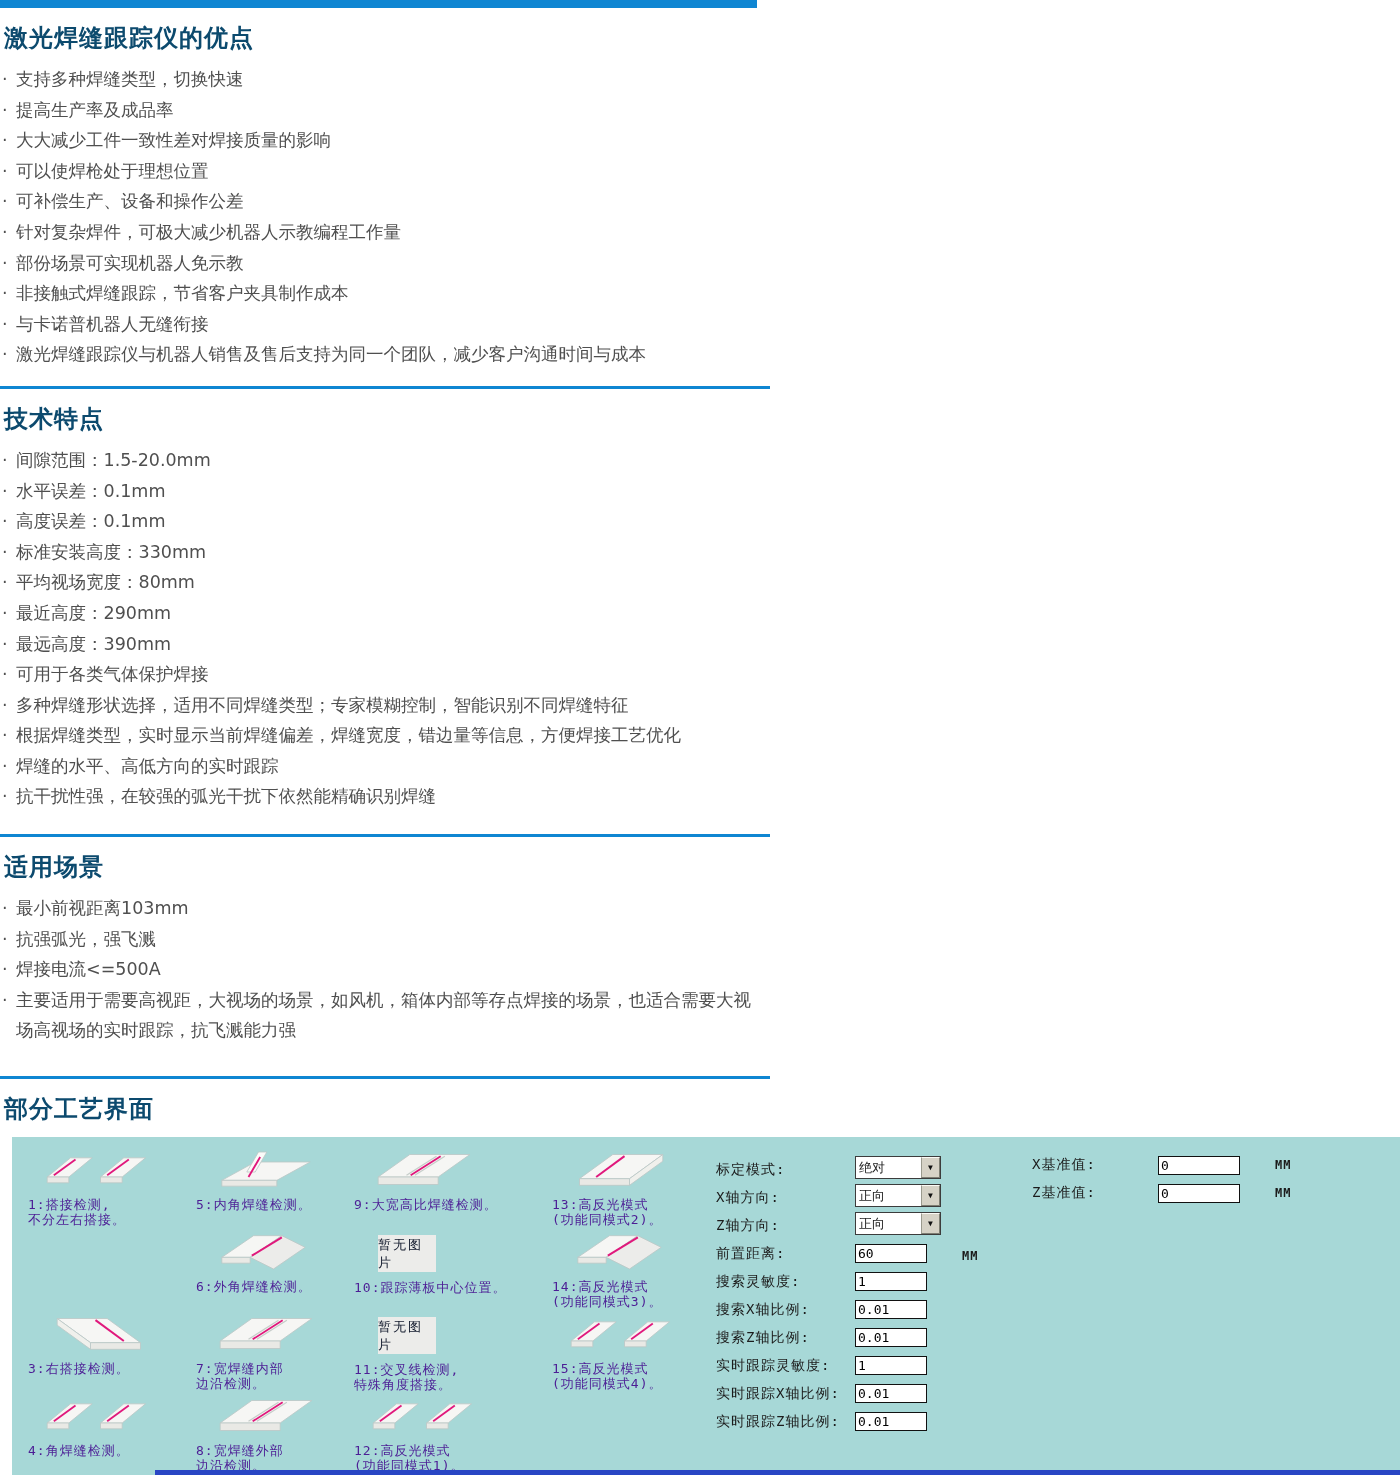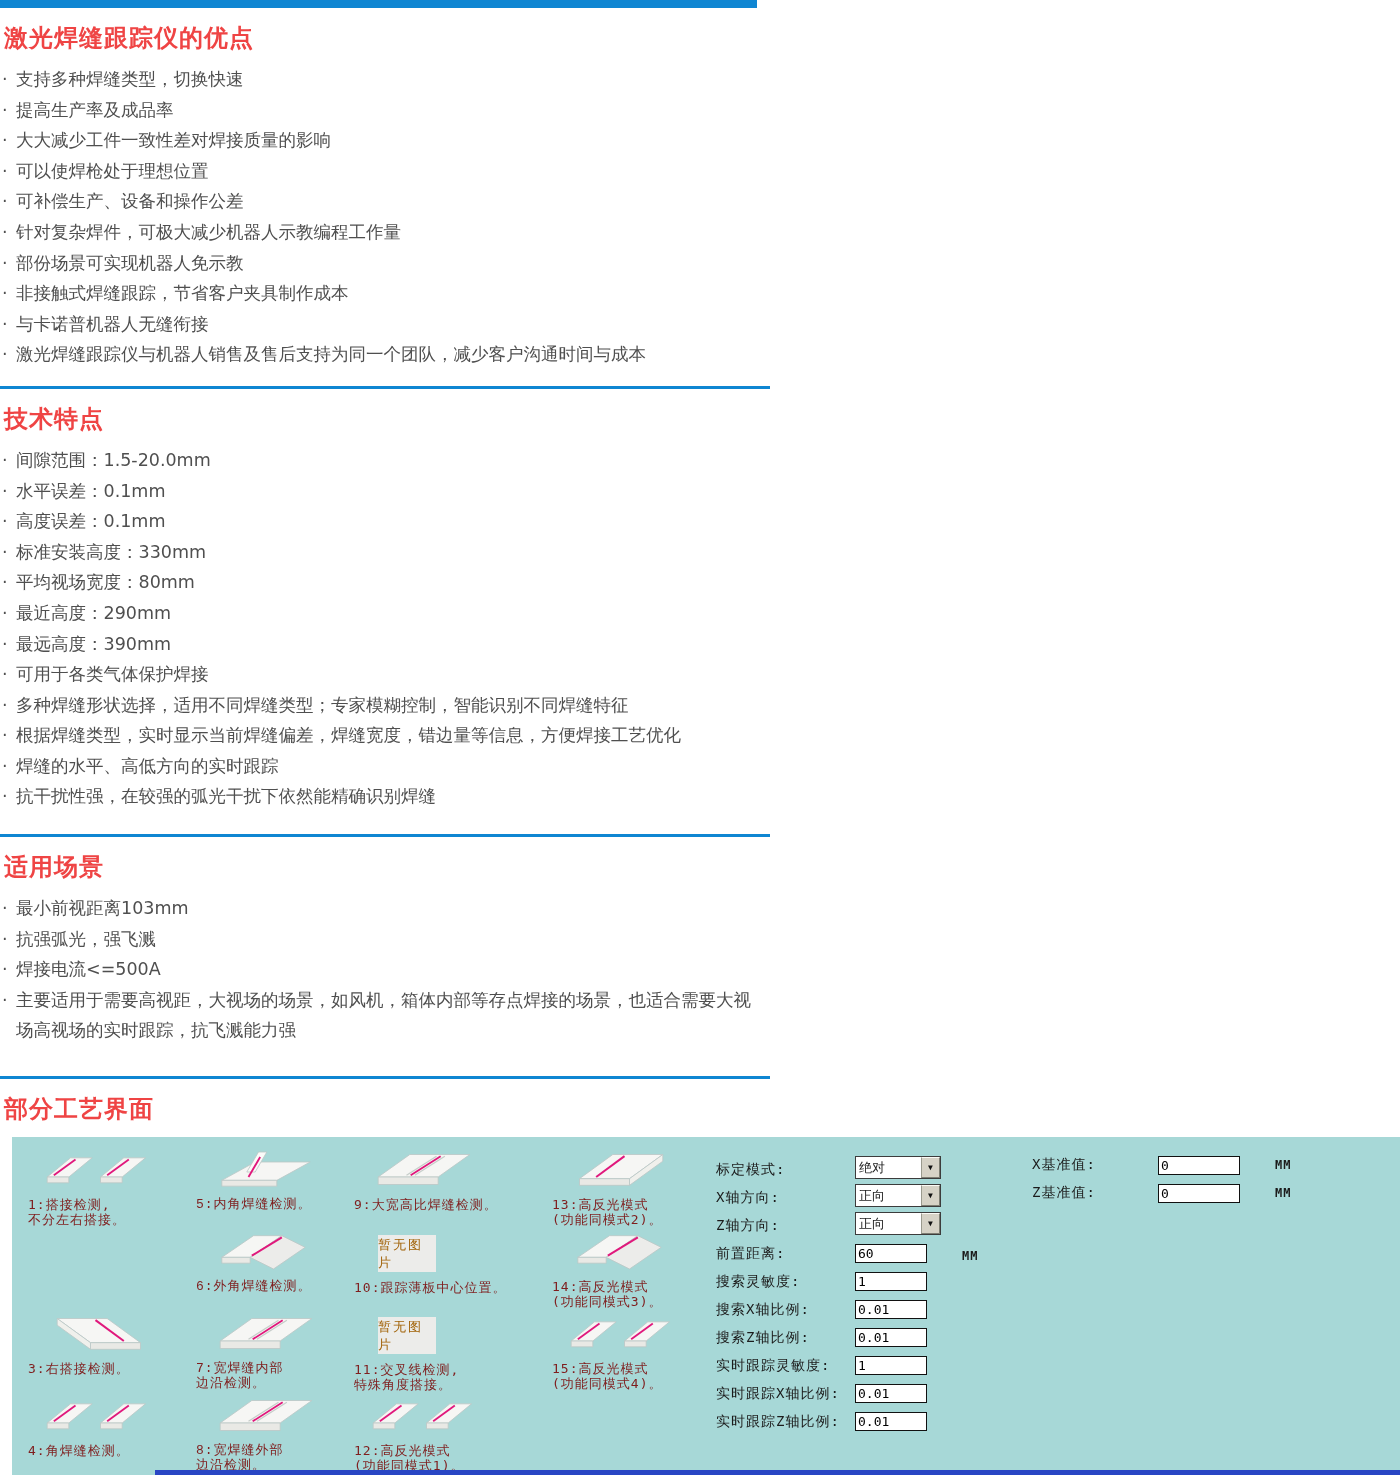--- a/index.html
+++ b/index.html
@@ -1,39 +1,39 @@
 <!DOCTYPE html>
 <html><head>
 <meta charset="utf-8">
 <style>
   html,body{margin:0;padding:0;background:#ffffff;}
   #page{position:relative;width:1400px;height:1475px;background:#ffffff;overflow:hidden;
         font-family:"DejaVu Sans","Liberation Sans",sans-serif;}
   .topbar{width:757px;height:8px;background:#0f86d2;}
   .doc{width:770px;}
-  h2.sec{margin:14px 0 6px 4px;font-size:24px;font-weight:bold;color:#ef4444;letter-spacing:1px;}
+  h2.sec{margin:14px 0 6px 4px;font-size:24px;font-weight:bold;color:#0c4a6e;letter-spacing:1px;}
   ul.blist{list-style:none;margin:10px 0 0 0;padding:0 0 0 2px;}
   ul.blist li{display:flex;font-size:17.5px;color:#4f4f4f;line-height:30.6px;}
   ul.blist li .dot{width:14px;flex:0 0 14px;color:#4f4f4f;}
   ul.blist li span.txt{display:block;max-width:744px;}
   .divider{width:770px;height:3px;background:#0f86d2;}
   .d1{margin-top:16px;}
   .d2{margin-top:22px;}
   .d3{margin-top:30px;}
   
   .panel{position:absolute;left:12px;top:1137px;width:1388px;height:338px;background:#a7d8d7;overflow:hidden;
          font-family:"DejaVu Sans Mono","Liberation Mono",monospace;color:#1c1c1c;}
   .grid{position:absolute;left:16px;top:10px;display:grid;
         grid-template-columns:168px 158px 198px 160px;grid-auto-rows:82px;}
   .cell{overflow:visible;}
   .thumb{display:block;width:140px;height:50px;}
-  .cap{font-size:13px;line-height:15px;color:#7f1d1d;letter-spacing:1px;}
+  .cap{font-size:13px;line-height:15px;color:#4c1d95;letter-spacing:1px;}
   .noimg{width:58px;height:37px;margin:6px 0 8px 24px;background:#ececea;display:flex;
-         align-items:center;justify-content:center;font-size:13px;color:#a16207;letter-spacing:2px;}
-  .c1{grid-column:1;} .c2{grid-column:2;font-family:Liberation Mono, monospace;} .c3{grid-column:3;} .c4{grid-column:4;}
+         align-items:center;justify-content:center;font-size:13px;color:#0f172a;letter-spacing:2px;}
+  .c1{grid-column:1;} .c2{grid-column:2;} .c3{grid-column:3;} .c4{grid-column:4;}
   .r1{grid-row:1;} .r2{grid-row:2;} .r3{grid-row:3;} .r4{grid-row:4;}
   
   .form{position:absolute;left:690px;top:14px;right:0;}
   .frow{display:flex;align-items:flex-end;height:28px;padding-left:14px;font-size:14px;}
   .flabel{width:139px;letter-spacing:1px;}
   .combo{width:84px;height:21px;background:#fff;border:1px solid #3c3c3c;display:flex;align-items:stretch;}
   .cval{flex:1;font-size:13px;padding:2px 8px 0 3px;}
   .cbtn{width:17px;background:#d6d2c6;border-left:1px solid #9a9a8e;
         border-top:1px solid #fbfbf6;border-right:1px solid #7d7d72;border-bottom:1px solid #7d7d72;
         display:flex;align-items:center;justify-content:center;}

